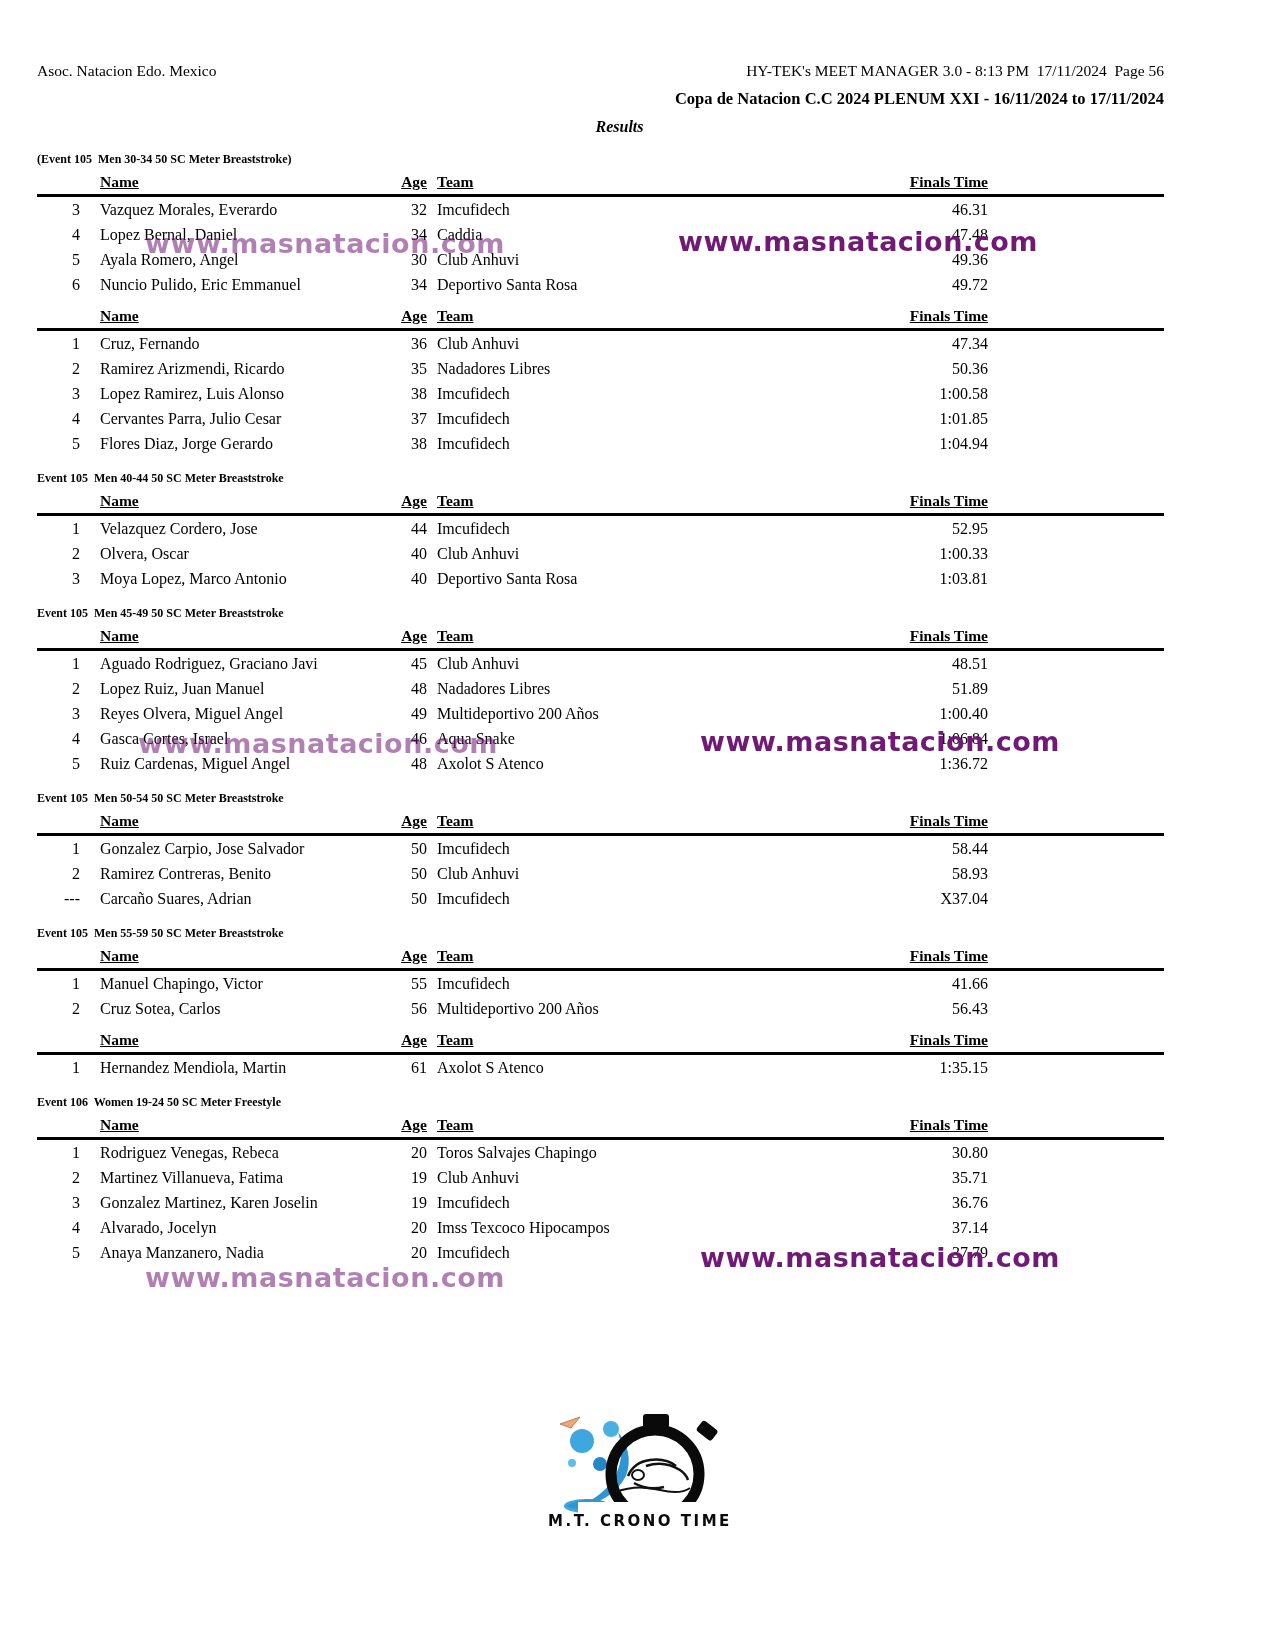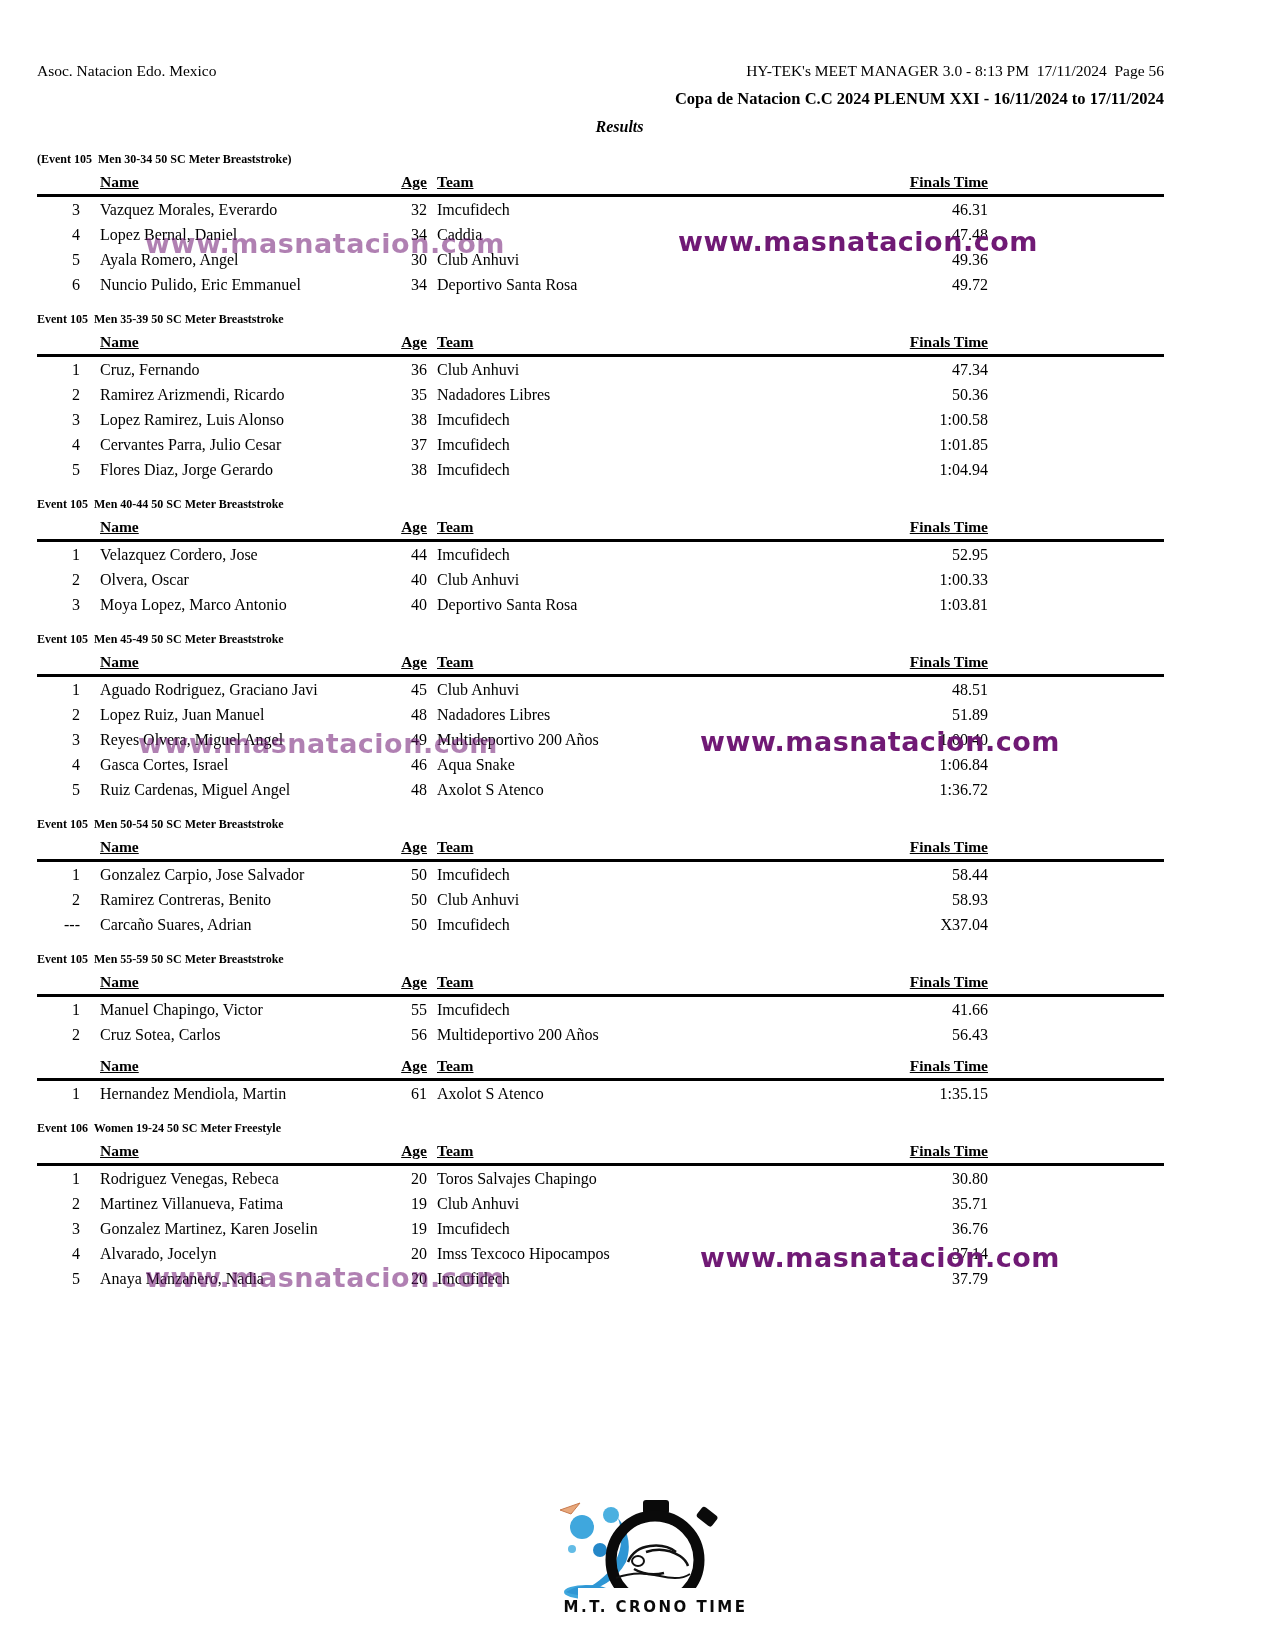--- a/index.html
+++ b/index.html
@@ -29,21 +29,21 @@
     font-weight:700;font-size:27px;letter-spacing:.5px;color:#701a75;
     white-space:nowrap;pointer-events:none;
   }
   .wm.faint{opacity:.55;}
   .wm1l{left:145px;top:228px;}
   .wm1r{left:678px;top:226px;}
   .wm2l{left:138px;top:728px;}
   .wm2r{left:700px;top:726px;}
   .wm3l{left:145px;top:1262px;}
   .wm3r{left:700px;top:1242px;}
-  .logo{position:absolute;left:548px;top:1500px;width:215px;text-align:center;}
+  .logo{position:absolute;left:548px;top:1414px;width:215px;text-align:left;}
   .logo-caption{
     font-family:"DejaVu Sans","Liberation Sans",sans-serif;font-weight:700;
     font-size:15px;letter-spacing:2.5px;color:#0a0a0a;margin-top:-6px;white-space:nowrap;
   }
 </style>
 </head>
 <body>
 
 <div class="wm faint wm1l">www.masnatacion.com</div>
 <div class="wm wm1r">www.masnatacion.com</div>
@@ -100,21 +100,20 @@
     <span class="c rank">6</span>
     <span class="c name">Nuncio Pulido, Eric Emmanuel</span>
     <span class="c age">34</span>
     <span class="c team">Deportivo Santa Rosa</span>
     <span class="c time">49.72</span>
   </div>
 </div>
   </div>
 
   <div class="section">
-    <div class="event-title">Event 105  Men 35-39 50 SC Meter Breaststroke</div>
     <div class="cols-header">
       <span class="hc rank"></span>
       <span class="hc name">Name</span>
       <span class="hc age">Age</span>
       <span class="hc team">Team</span>
       <span class="hc time">Finals Time</span>
     </div>
     <div class="rule"></div>
     <div class="section-rows">
   <div class="row">

